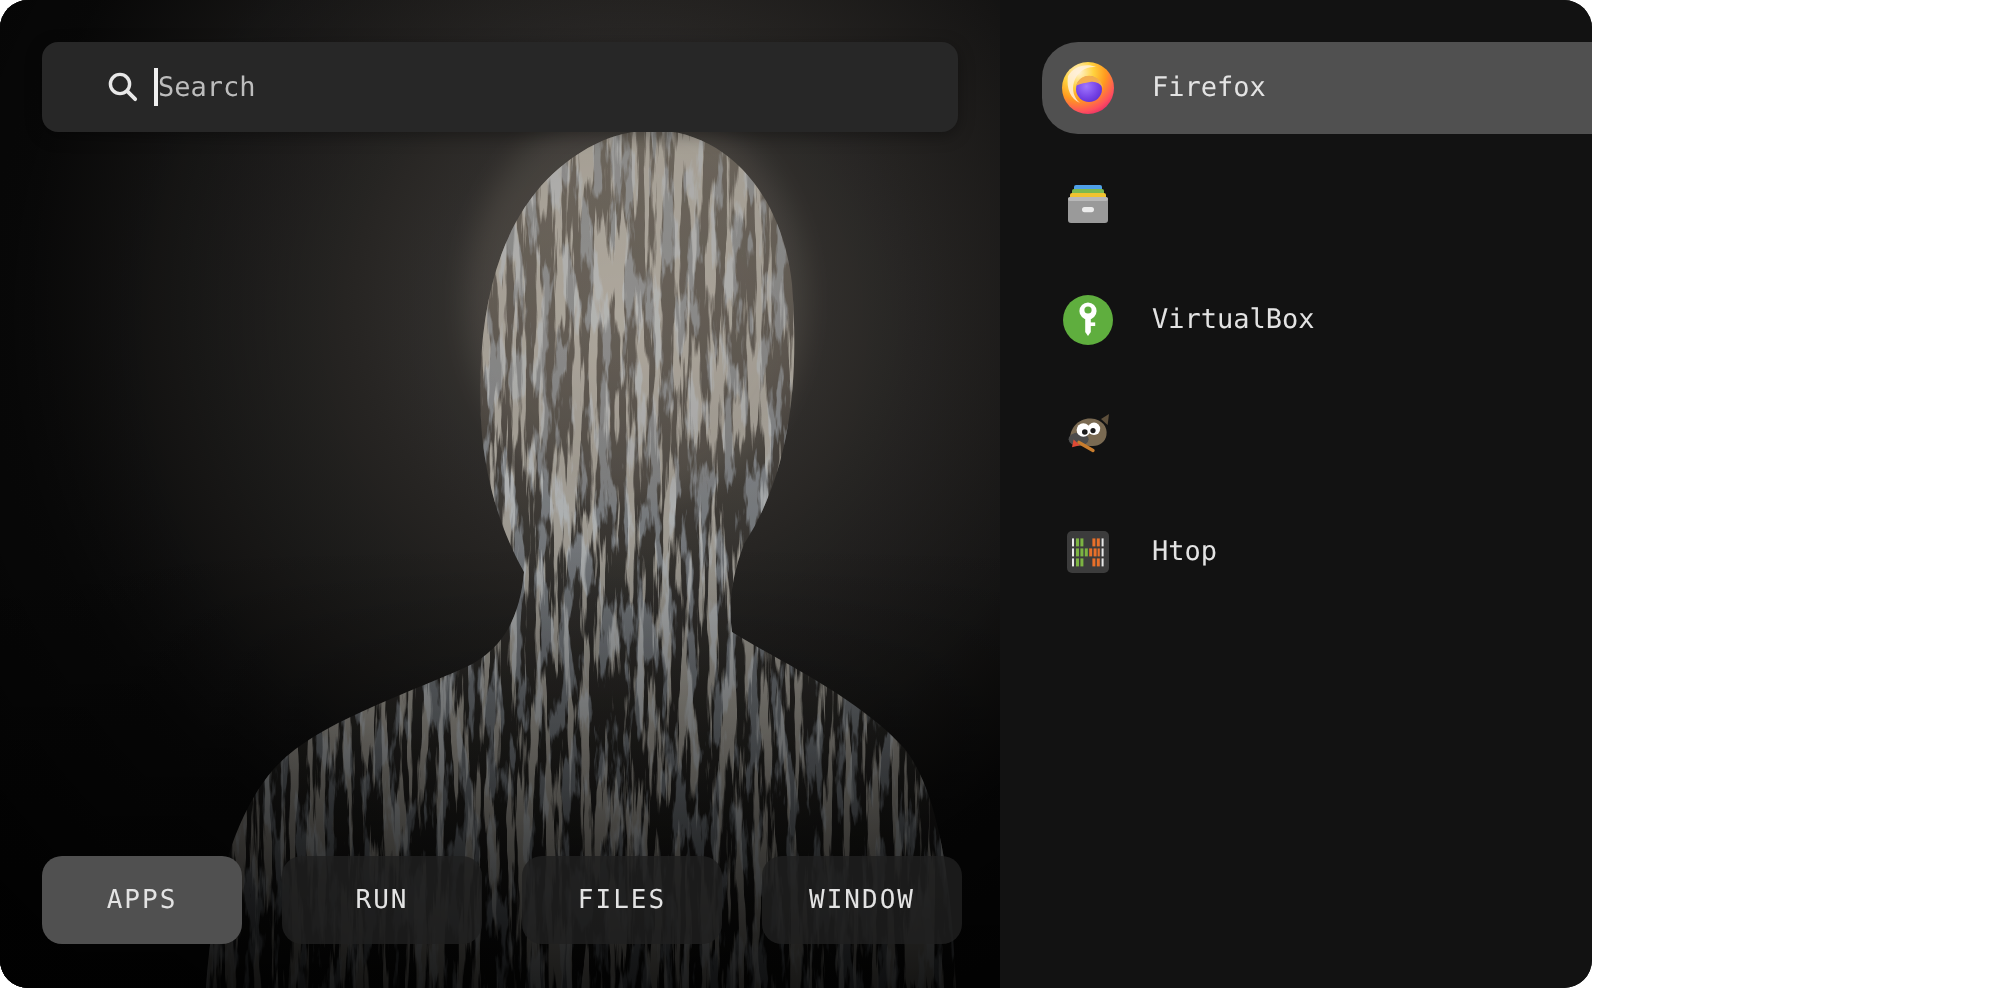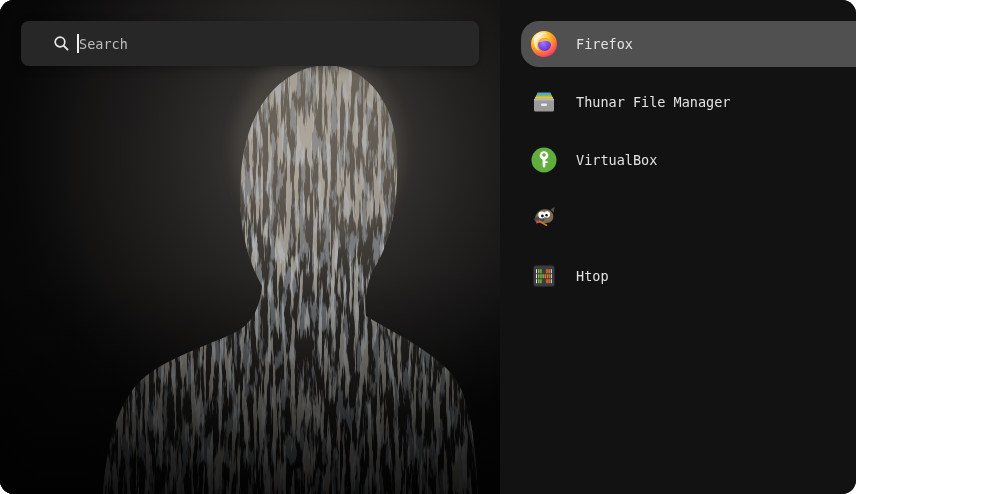--- a/index.html
+++ b/index.html
@@ -6,21 +6,21 @@
     --panel-bg:#121212;
     --selection:#505050;
     --tab-inactive:rgba(32,32,32,0.82);
     --search-bg:#272727;
     --text:#e3e3e3;
     --placeholder:#bdbdbd;
     --mono:"DejaVu Sans Mono","Liberation Mono",monospace;
   }
   *{margin:0;padding:0;box-sizing:border-box;}
   body{background:#ffffff;font-family:var(--mono);width:1000px;height:494px;overflow:hidden;}
-  .window{position:relative;width:856px;height:494px;border-radius:14px;overflow:hidden;background:var(--panel-bg);}
+  .window{position:relative;width:796px;height:494px;border-radius:14px;overflow:hidden;background:var(--panel-bg);}
 
   
   .left-pane{position:absolute;left:0;top:0;width:500px;height:494px;overflow:hidden;background:#161616;}
   .left-pane svg.wallpaper{position:absolute;left:0;top:0;display:block;}
 
   .search-bar{position:absolute;left:21px;top:21px;width:458px;height:45px;background:var(--search-bg);border-radius:8px;display:flex;align-items:center;box-shadow:0 2px 8px rgba(0,0,0,.35);}
   .search-bar .mag{position:absolute;left:32px;top:14px;width:17px;height:17px;}
   .search-bar input{position:absolute;left:0;top:0;width:100%;height:100%;background:transparent;border:none;outline:none;color:var(--text);font-family:var(--mono);font-size:13.5px;padding-left:58px;}
   .search-bar input::placeholder{color:var(--placeholder);opacity:1;}
   .caret{position:absolute;left:56px;top:13px;width:1.5px;height:19px;background:#efefef;}
@@ -96,20 +96,37 @@
 
     <div class="search-bar">
       <svg class="mag" viewBox="0 0 17 17">
         <circle cx="7" cy="7" r="4.8" stroke="#e8e8e8" stroke-width="1.7" fill="none"></circle>
         <line x1="10.6" y1="10.6" x2="14.6" y2="14.6" stroke="#e8e8e8" stroke-width="1.9" stroke-linecap="round"></line>
       </svg>
       <input type="text" placeholder="Search" style="">
       <div class="caret"></div>
     </div>
 
+    <div class="tabs">
+  <button class="tab active">
+    <span class="tab-label">APPS</span>
+  </button>
+
+  <button class="tab">
+    <span class="tab-label">RUN</span>
+  </button>
+
+  <button class="tab">
+    <span class="tab-label">FILES</span>
+  </button>
+
+  <button class="tab">
+    <span class="tab-label">WINDOW</span>
+  </button>
+</div>
   </div>
 
   <div class="right-pane">
     <div class="app-list">
   <div class="app-row selected">
     <span class="app-icon-holder">
             <svg viewBox="0 0 28 28">
     <defs>
       <radialGradient id="ffb" cx="0.32" cy="0.2" r="0.95">
         <stop offset="0" stop-color="#fff3d6"></stop>
@@ -137,21 +154,20 @@
     <span class="app-icon-holder">
             <svg viewBox="0 0 28 28">
     <rect x="7" y="4.5" width="14" height="4" rx="1" fill="#4fa0e8"></rect>
     <rect x="6" y="6.5" width="16" height="4" rx="1" fill="#7cb94f"></rect>
     <rect x="5" y="8.5" width="18" height="4" rx="1" fill="#f0c330"></rect>
     <rect x="4" y="10.5" width="20" height="13" rx="1.5" fill="#9a9a9a"></rect>
     <rect x="4" y="10.5" width="20" height="2" rx="1" fill="#b8b8b8"></rect>
     <rect x="11" y="15.5" width="6" height="2.6" rx="1.3" fill="#ececec"></rect>
   </svg>
           </span>
-    <span class="app-label">Thunar File Manager</span>
   </div>
 
   <div class="app-row">
     <span class="app-icon-holder">
             <svg viewBox="0 0 28 28">
     <circle cx="14" cy="14" r="12.5" fill="#5fae3e"></circle>
     <circle cx="14" cy="9.5" r="4.3" fill="#ffffff"></circle>
     <circle cx="14" cy="9" r="1.8" fill="#5fae3e"></circle>
     <path d="M12.6 12.8 h2.8 v7.2 l-1.4 2 l-1.4 -2 Z" fill="#ffffff"></path>
     <rect x="15" y="15.2" width="2.6" height="1.8" fill="#ffffff"></rect>

